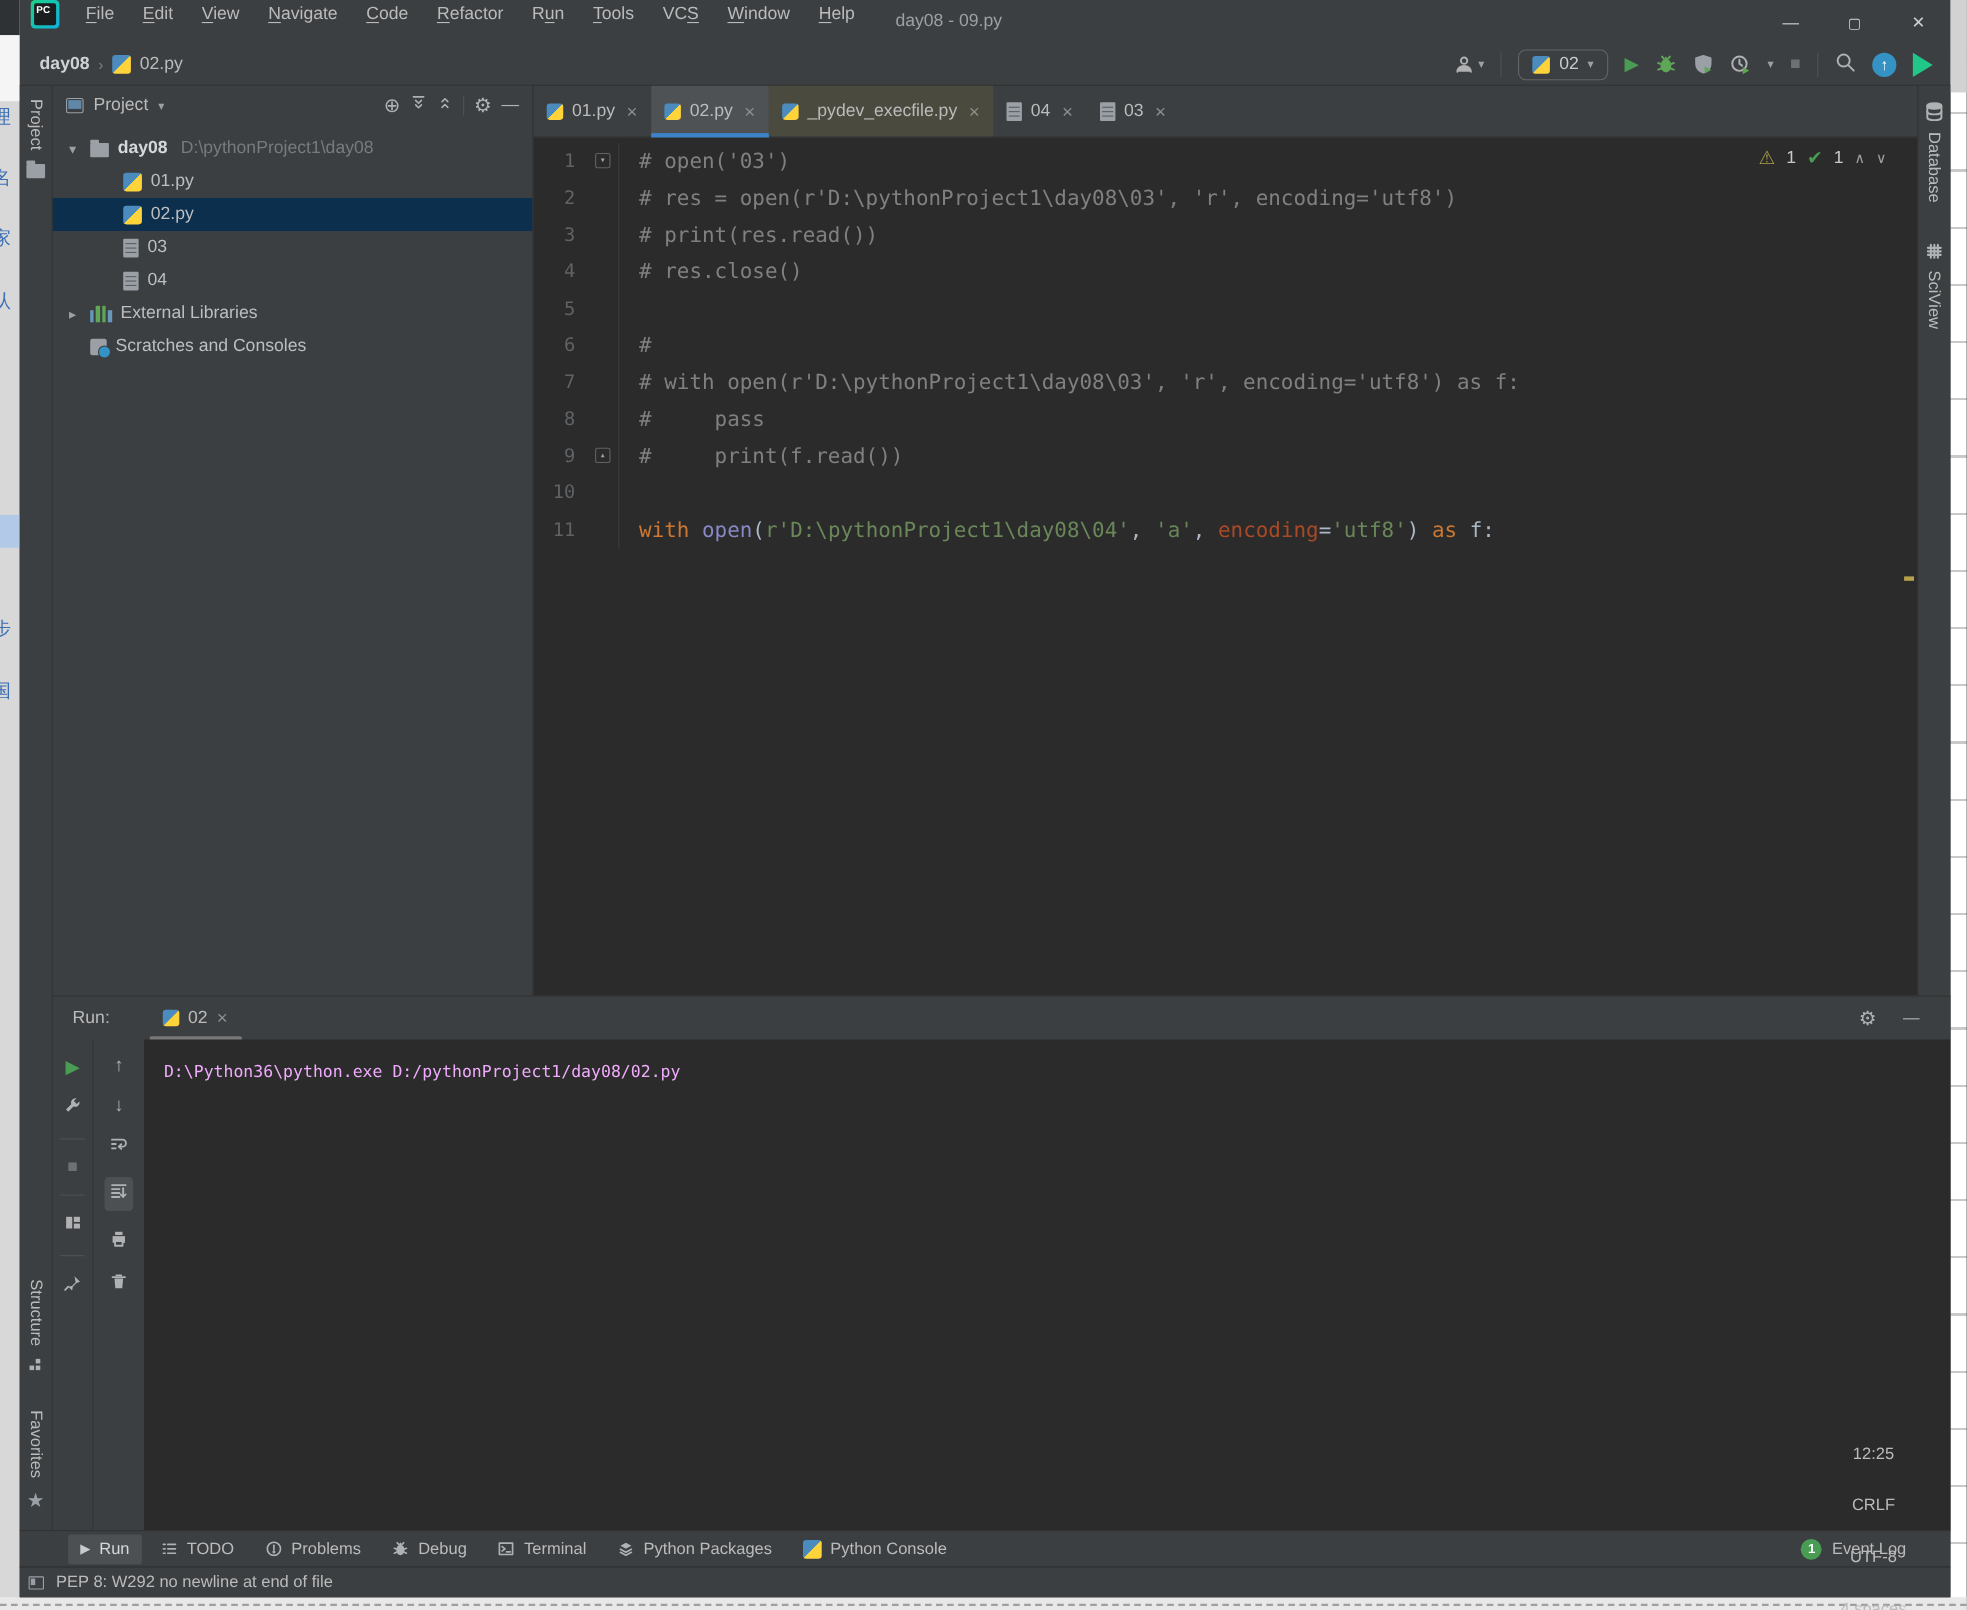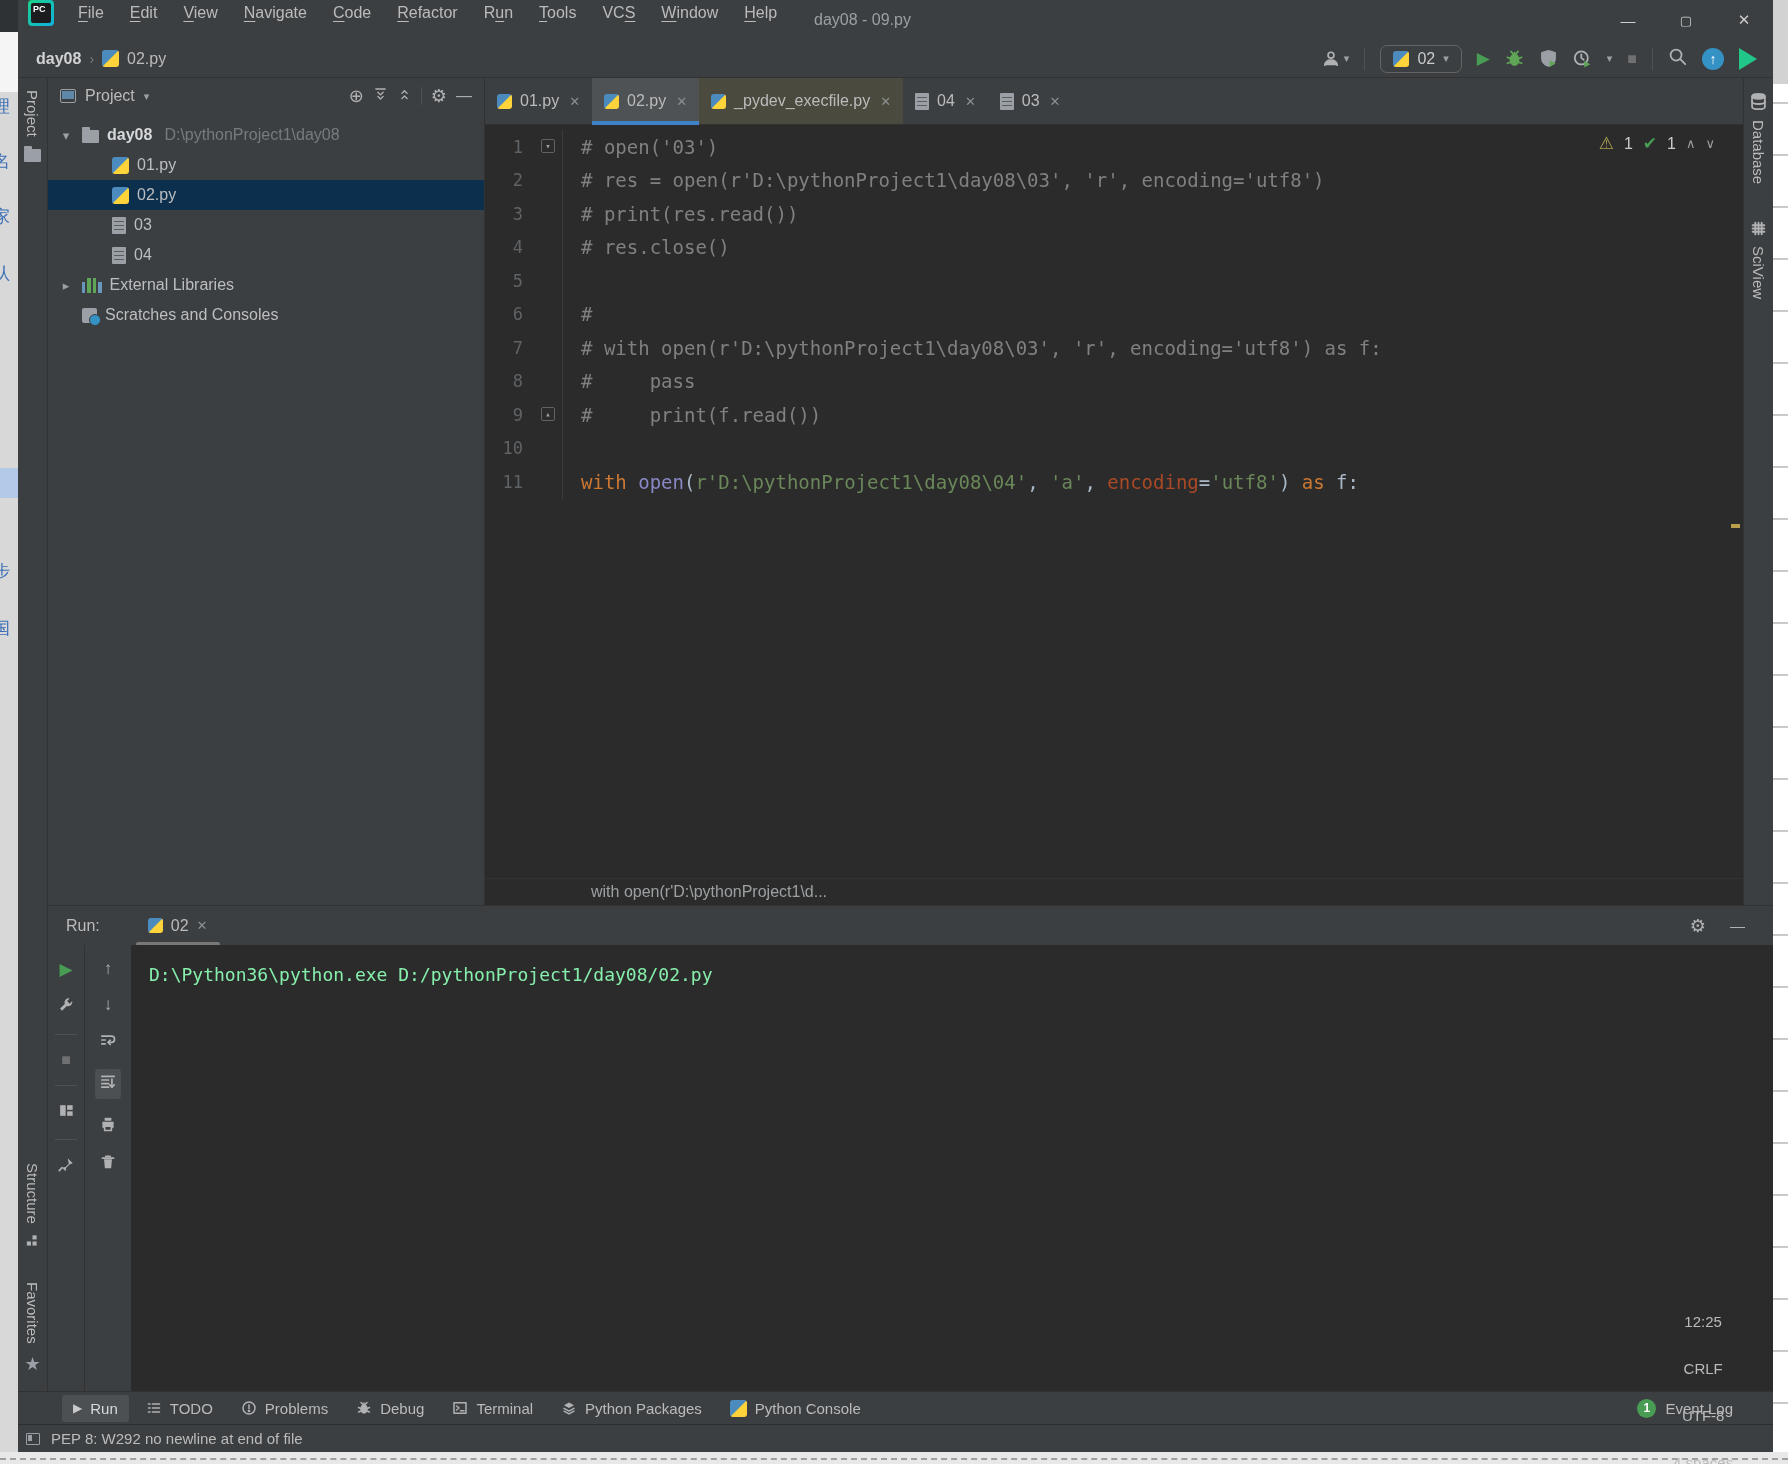--- a/index.html
+++ b/index.html
@@ -142,21 +142,21 @@
   #run-tab .x{color:#8c8e90;font-size:13px;}
   #run-header .rh-icons{margin-left:auto;display:flex;align-items:center;gap:24px;padding-right:28px;
     color:#afb1b3;font-size:18px;}
   #run-body{position:absolute;left:0;top:40px;right:0;bottom:0;display:flex;}
   .runcol{background:#3c3f41;display:flex;flex-direction:column;align-items:center;padding-top:14px;gap:16px;}
   #runcol1{width:37px;border-right:1px solid #323232;}
   #runcol2{width:46px;}
   .runcol .csep{width:22px;height:1px;background:#515151;}
   .selbox{background:#4d5052;border-radius:4px;padding:4px;}
   #console{flex:1;background:#2b2b2b;padding:13px 10px 0 18px;font-family:"DejaVu Sans Mono",monospace;
-    font-size:18px;line-height:33px;color:#86efac;}
+    font-size:15px;line-height:33px;color:#f0abfc;}
   #console .cline{white-space:pre;min-height:33px;}
 
   
   #twbar{position:absolute;left:0;top:1391px;right:0;height:33px;display:flex;align-items:center;
     background:#3c3f41;padding-left:44px;font-size:15px;color:#bbb;border-top:1px solid #323232;}
   .twitem{display:flex;align-items:center;gap:8px;padding:5px 11px;margin-right:6px;border-radius:2px;}
   .twitem.active{background:#4c5052;color:#d6d8da;}
   #eventlog{margin-left:auto;display:flex;align-items:center;gap:9px;padding-right:40px;}
   #evt-badge{width:19px;height:19px;border-radius:50%;background:#499c54;color:#fff;font-size:12px;
     display:flex;align-items:center;justify-content:center;font-weight:bold;}
@@ -522,21 +522,20 @@
           <div id="inspection">
             <span class="warn">⚠</span>
             <span>1</span>
             <span class="ok">✔</span>
             <span>1</span>
             <span class="nav">∧</span>
             <span class="nav">∨</span>
           </div>
           <div id="stripe-mark"></div>
         </div>
-        <div id="hintband">with open(r'D:\pythonProject1\d...</div>
       </div>
     </div>
 
     <div id="run">
       <div id="run-header">
         <span class="rlabel">Run:</span>
         <div id="run-tab">
           <span class="icon">
               <span class="ic-py" style="width:15px;height:15px;"></span>
             </span>

